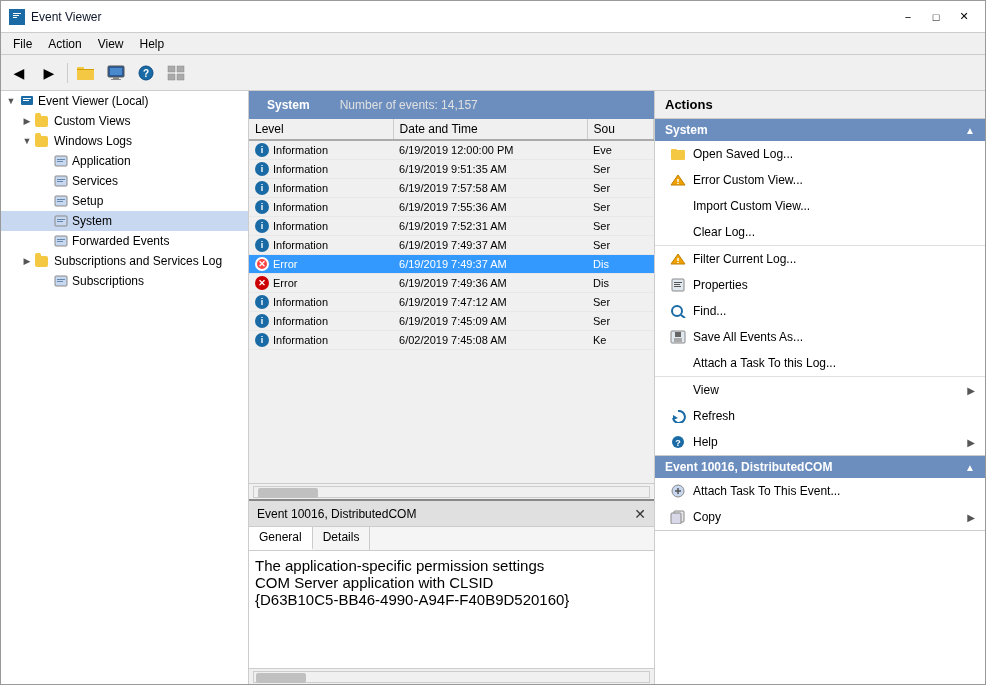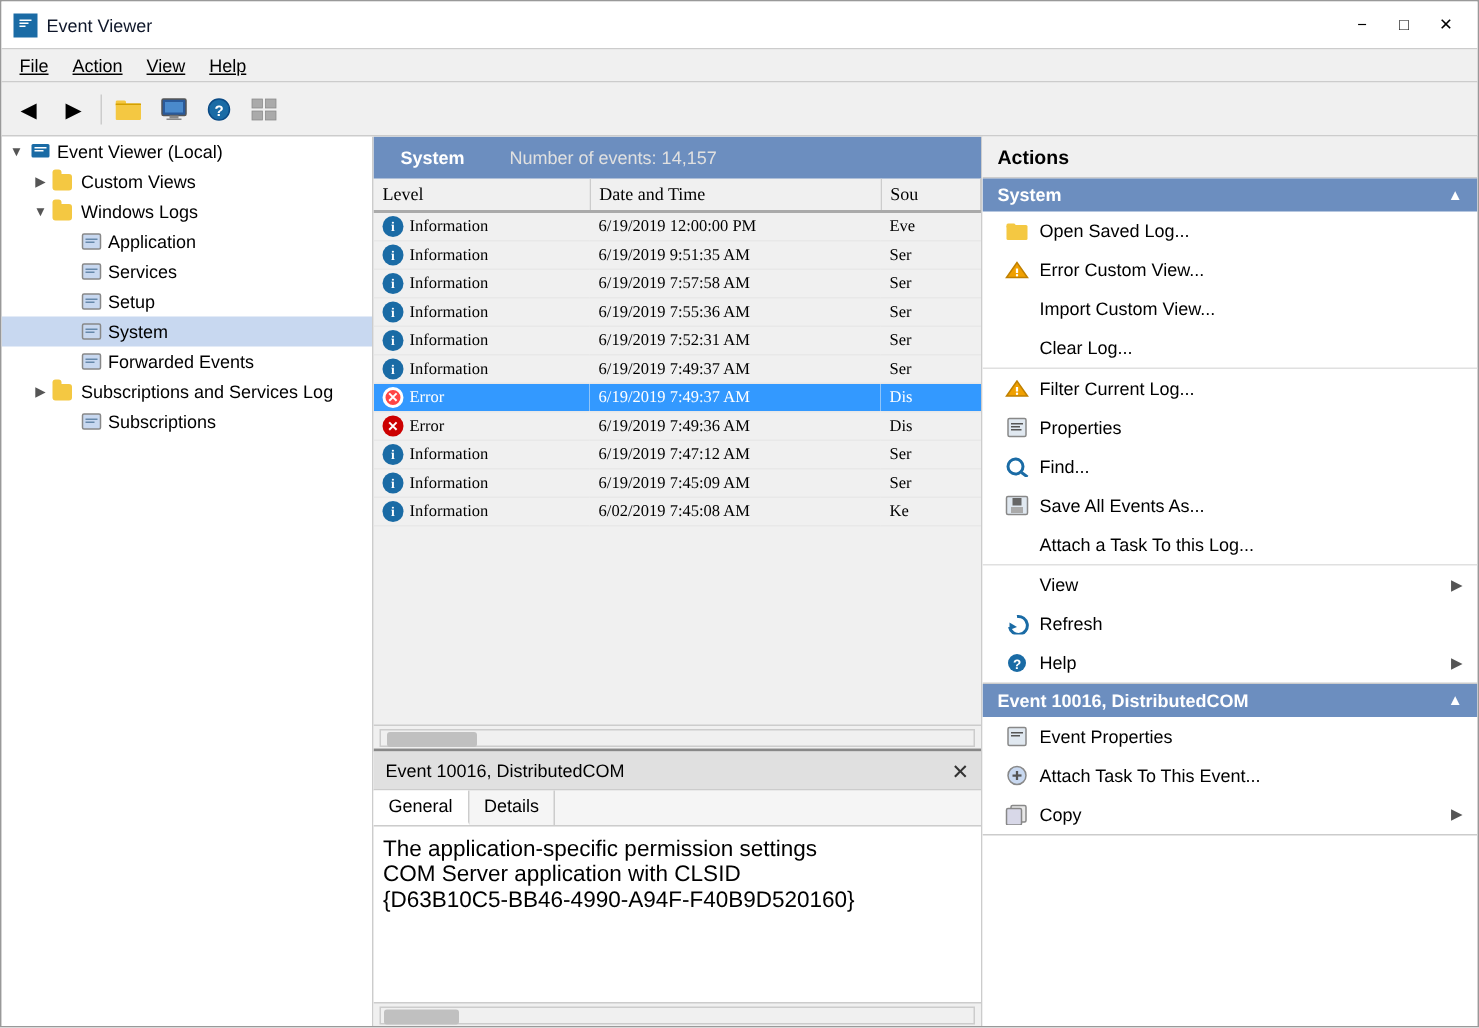--- a/index.html
+++ b/index.html
@@ -64,21 +64,20 @@
     }
 
     
     .menu-bar {
       background: #f0f0f0;
       height: 22px;
       display: flex;
       align-items: center;
       padding: 0 4px;
       border-bottom: 1px solid #ccc;
-      text-decoration: underline;
     }
     .menu-item {
       padding: 2px 8px;
       cursor: pointer;
       font-size: 12px;
     }
 
     
     .toolbar {
       background: #f0f0f0;
@@ -183,21 +182,20 @@
     .event-list-header .event-count {
       font-weight: normal;
       margin-left: 20px;
       color: #e0e0e0;
     }
 
     .event-table {
       width: 100%;
       border-collapse: collapse;
       table-layout: fixed;
-      font-family: Liberation Serif, serif;
     }
     .event-table thead {
       background: #f0f0f0;
       position: sticky;
       top: 0;
       z-index: 1;
     }
     .event-table th {
       text-align: left;
       padding: 3px 6px;
@@ -831,30 +829,20 @@
           <span class="action-arrow">▶</span>
         </div>
       </div>
 
       <div class="action-section">
         <div class="action-section-header">
           <span>Event 10016, DistributedCOM</span>
           <span class="collapse-icon">▲</span>
         </div>
 
-        <div class="action-item">
-          <span class="action-icon">
-            <svg width="16" height="14">
-                <rect x="2" y="1" width="12" height="12" fill="#e0e8f0" rx="1" stroke="#888"></rect>
-                <rect x="4" y="4" width="8" height="1" fill="#555"></rect>
-                <rect x="4" y="6" width="6" height="1" fill="#555"></rect>
-              </svg>
-          </span>
-          <span class="action-label">Event Properties</span>
-        </div>
 
         <div class="action-item">
           <span class="action-icon">
             <svg width="16" height="14">
                 <circle cx="8" cy="7" r="6" fill="#c8d8f0" stroke="#888"></circle>
                 <line x1="8" y1="4" x2="8" y2="10" stroke="#555" stroke-width="1.5"></line>
                 <line x1="5" y1="7" x2="11" y2="7" stroke="#555" stroke-width="1.5"></line>
               </svg>
           </span>
           <span class="action-label">Attach Task To This Event...</span>

